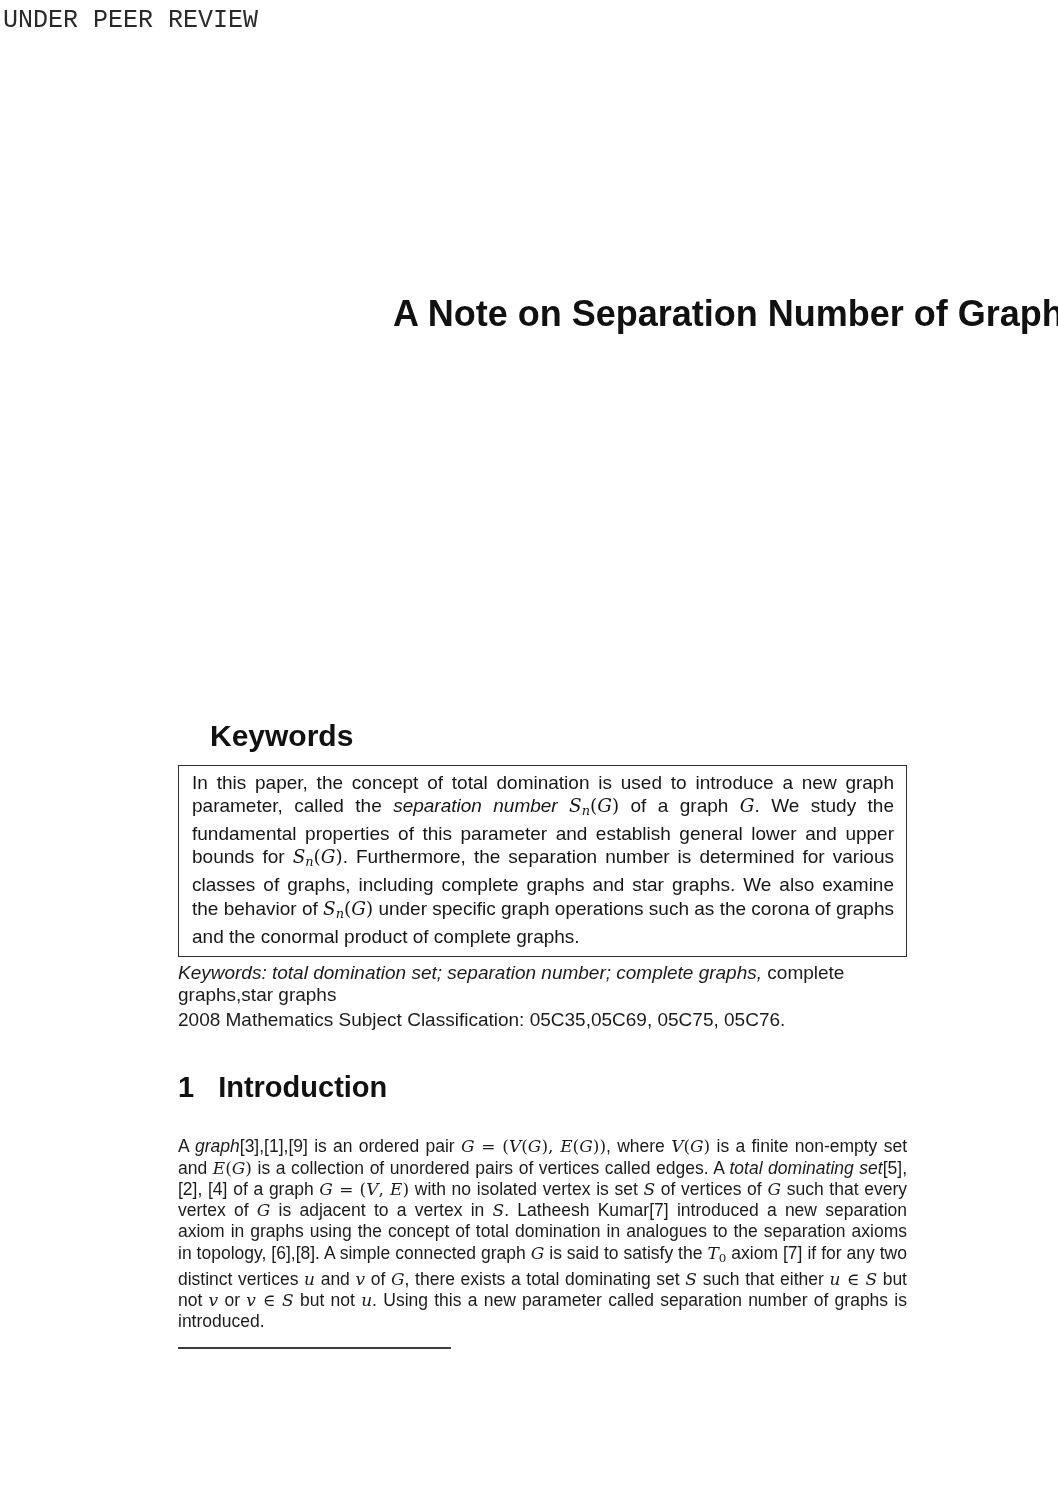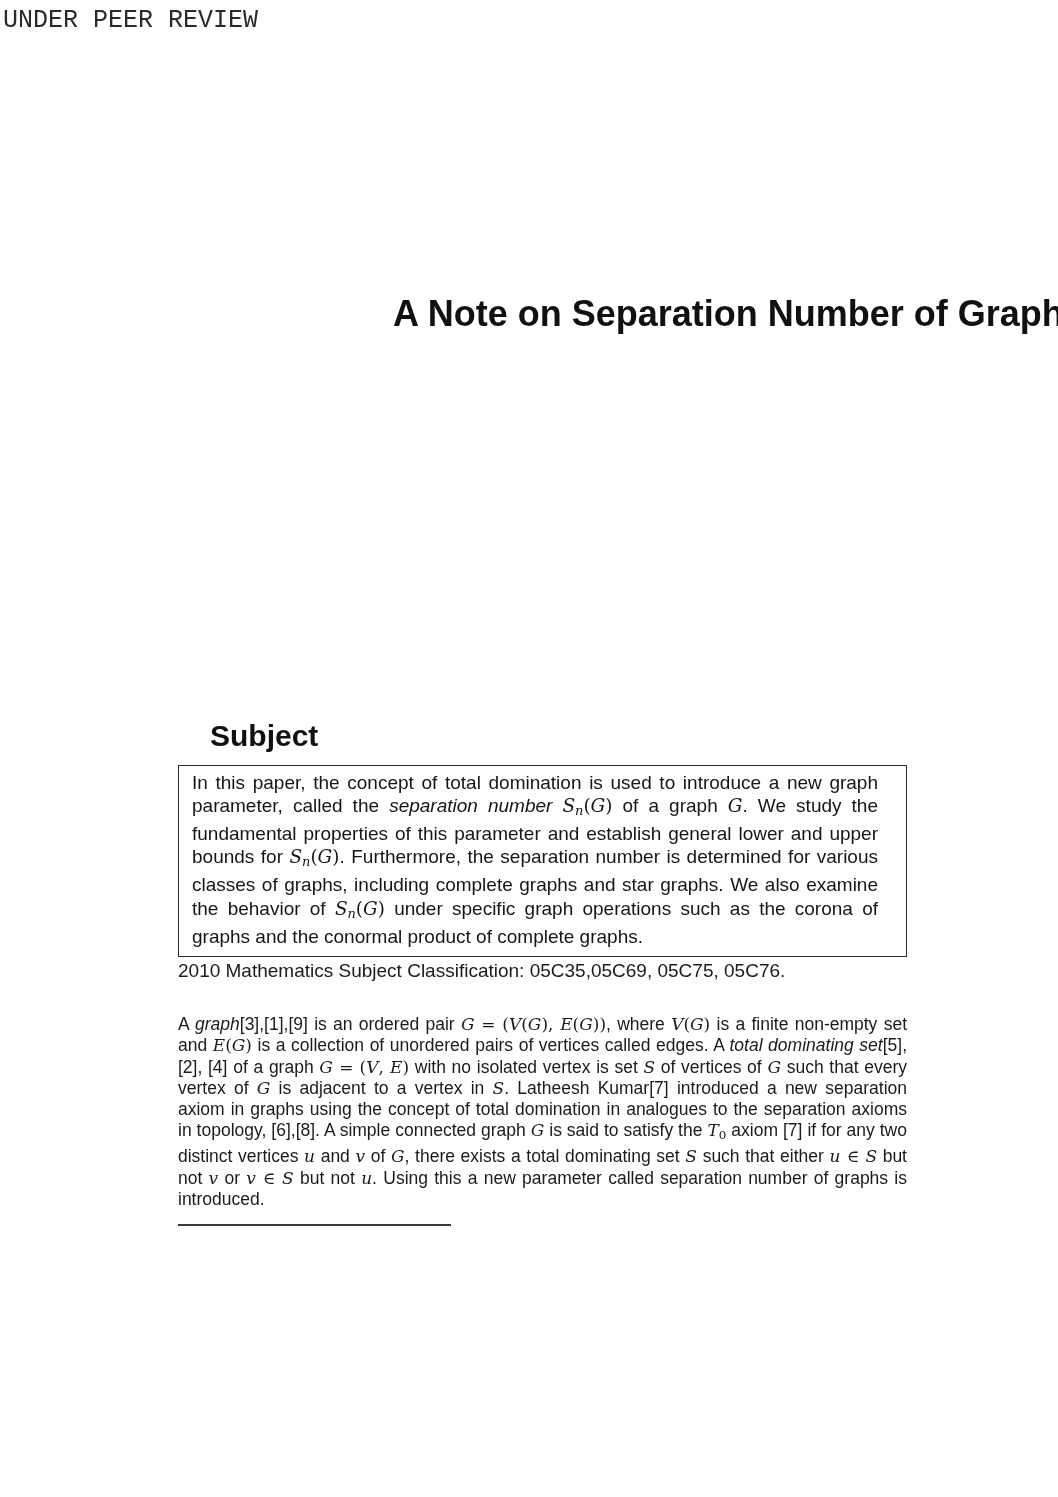--- a/index.html
+++ b/index.html
@@ -24,21 +24,21 @@
   .abstract-heading {
     position: absolute; left: 210px; top: 719px;
     font-size: 30px; font-weight: bold; color: #111;
   }
   .column {
     position: absolute; left: 178px; top: 765px; width: 729px;
   }
   .abstract-box {
     width: 100%;
     border: 1.5px solid #2e2e2e;
-    padding: 5px 28px 8px 13px;
+    padding: 5px 12px 8px 13px;
   }
   .abstract-text {
     font-size: 19px; line-height: 23.2px;
     text-align: justify; color: #161616;
   }
   .keywords {
     margin-top: 5px;
     font-size: 19px; line-height: 22px; color: #1b1b1b;
   }
   .msc {
@@ -68,29 +68,31 @@
   .seg-msub  { font-family: "DejaVu Serif", serif; font-style: italic; font-size: 0.68em; vertical-align: -0.22em; }
   .seg-musub { font-family: "DejaVu Serif", serif; font-size: 0.68em; vertical-align: -0.22em; }
 </style>
 </head>
 <body>
 
 <div class="banner">UNDER PEER REVIEW</div>
 
 <h1 class="title">A Note on Separation Number of Graphs</h1>
 
-<h2 class="abstract-heading">Subject</h2>
+<h2 class="abstract-heading">Keywords</h2>
 
 <div class="column">
 
   <div class="abstract-box">
     <p class="abstract-text"><span class="seg-r">In this paper, the concept of total domination is used to introduce a new graph parameter, called the </span><span class="seg-i">separation number </span><span class="seg-m">S</span><span class="seg-msub">n</span><span class="seg-mu">(</span><span class="seg-m">G</span><span class="seg-mu">)</span><span class="seg-r"> of a graph </span><span class="seg-m">G</span><span class="seg-r">.  We study the fundamental properties of this parameter and establish general lower and upper bounds for </span><span class="seg-m">S</span><span class="seg-msub">n</span><span class="seg-mu">(</span><span class="seg-m">G</span><span class="seg-mu">)</span><span class="seg-r">.  Furthermore, the separation number is determined for various classes of graphs, including complete graphs and star graphs.  We also examine the behavior of </span><span class="seg-m">S</span><span class="seg-msub">n</span><span class="seg-mu">(</span><span class="seg-m">G</span><span class="seg-mu">)</span><span class="seg-r"> under specific graph operations such as the corona of graphs and the conormal product of complete graphs.</span></p>
   </div>
 
+  <p class="keywords"><span class="seg-i">Keywords: total domination set; separation number; complete graphs,</span><span class="seg-r"> complete graphs,star graphs</span></p>
 
-  <p class="msc">2010 Mathematics Subject Classification: 05C35,05C69, 05C75, 05C76.</p>
+  <p class="msc">2008 Mathematics Subject Classification: 05C35,05C69, 05C75, 05C76.</p>
 
+  <h2 class="section-heading"><span class="sec-num">1</span><span>Introduction</span></h2>
 
   <p class="intro-text"><span class="seg-r">A </span><span class="seg-i">graph</span><span class="seg-r">[3],[1],[9] is an ordered pair </span><span class="seg-m">G</span><span class="seg-mu"> = (</span><span class="seg-m">V</span><span class="seg-mu">(</span><span class="seg-m">G</span><span class="seg-mu">), </span><span class="seg-m">E</span><span class="seg-mu">(</span><span class="seg-m">G</span><span class="seg-mu">))</span><span class="seg-r">, where </span><span class="seg-m">V</span><span class="seg-mu">(</span><span class="seg-m">G</span><span class="seg-mu">)</span><span class="seg-r"> is a finite non-empty set and </span><span class="seg-m">E</span><span class="seg-mu">(</span><span class="seg-m">G</span><span class="seg-mu">)</span><span class="seg-r"> is a collection of unordered pairs of vertices called edges. A </span><span class="seg-i">total dominating set</span><span class="seg-r">[5], [2], [4] of a graph </span><span class="seg-m">G</span><span class="seg-mu"> = (</span><span class="seg-m">V</span><span class="seg-mu">, </span><span class="seg-m">E</span><span class="seg-mu">)</span><span class="seg-r"> with no isolated vertex is set </span><span class="seg-m">S</span><span class="seg-r"> of vertices of </span><span class="seg-m">G</span><span class="seg-r"> such that every vertex of </span><span class="seg-m">G</span><span class="seg-r"> is adjacent to a vertex in </span><span class="seg-m">S</span><span class="seg-r">. Latheesh Kumar[7] introduced a new separation axiom in graphs using the concept of total domination in analogues to the separation axioms in topology, [6],[8]. A simple connected graph </span><span class="seg-m">G</span><span class="seg-r"> is said to satisfy the </span><span class="seg-m">T</span><span class="seg-musub">0</span><span class="seg-r"> axiom [7] if for any two distinct vertices </span><span class="seg-m">u</span><span class="seg-r"> and </span><span class="seg-m">v</span><span class="seg-r"> of </span><span class="seg-m">G</span><span class="seg-r">, there exists a total dominating set </span><span class="seg-m">S</span><span class="seg-r"> such that either </span><span class="seg-m">u</span><span class="seg-mu"> ∈ </span><span class="seg-m">S</span><span class="seg-r"> but not </span><span class="seg-m">v</span><span class="seg-r"> or </span><span class="seg-m">v</span><span class="seg-mu"> ∈ </span><span class="seg-m">S</span><span class="seg-r"> but not </span><span class="seg-m">u</span><span class="seg-r">. Using this a new parameter called separation number of graphs is introduced.</span></p>
 
   <div class="footnote-rule"></div>
 
 </div>
 
 </body></html>

